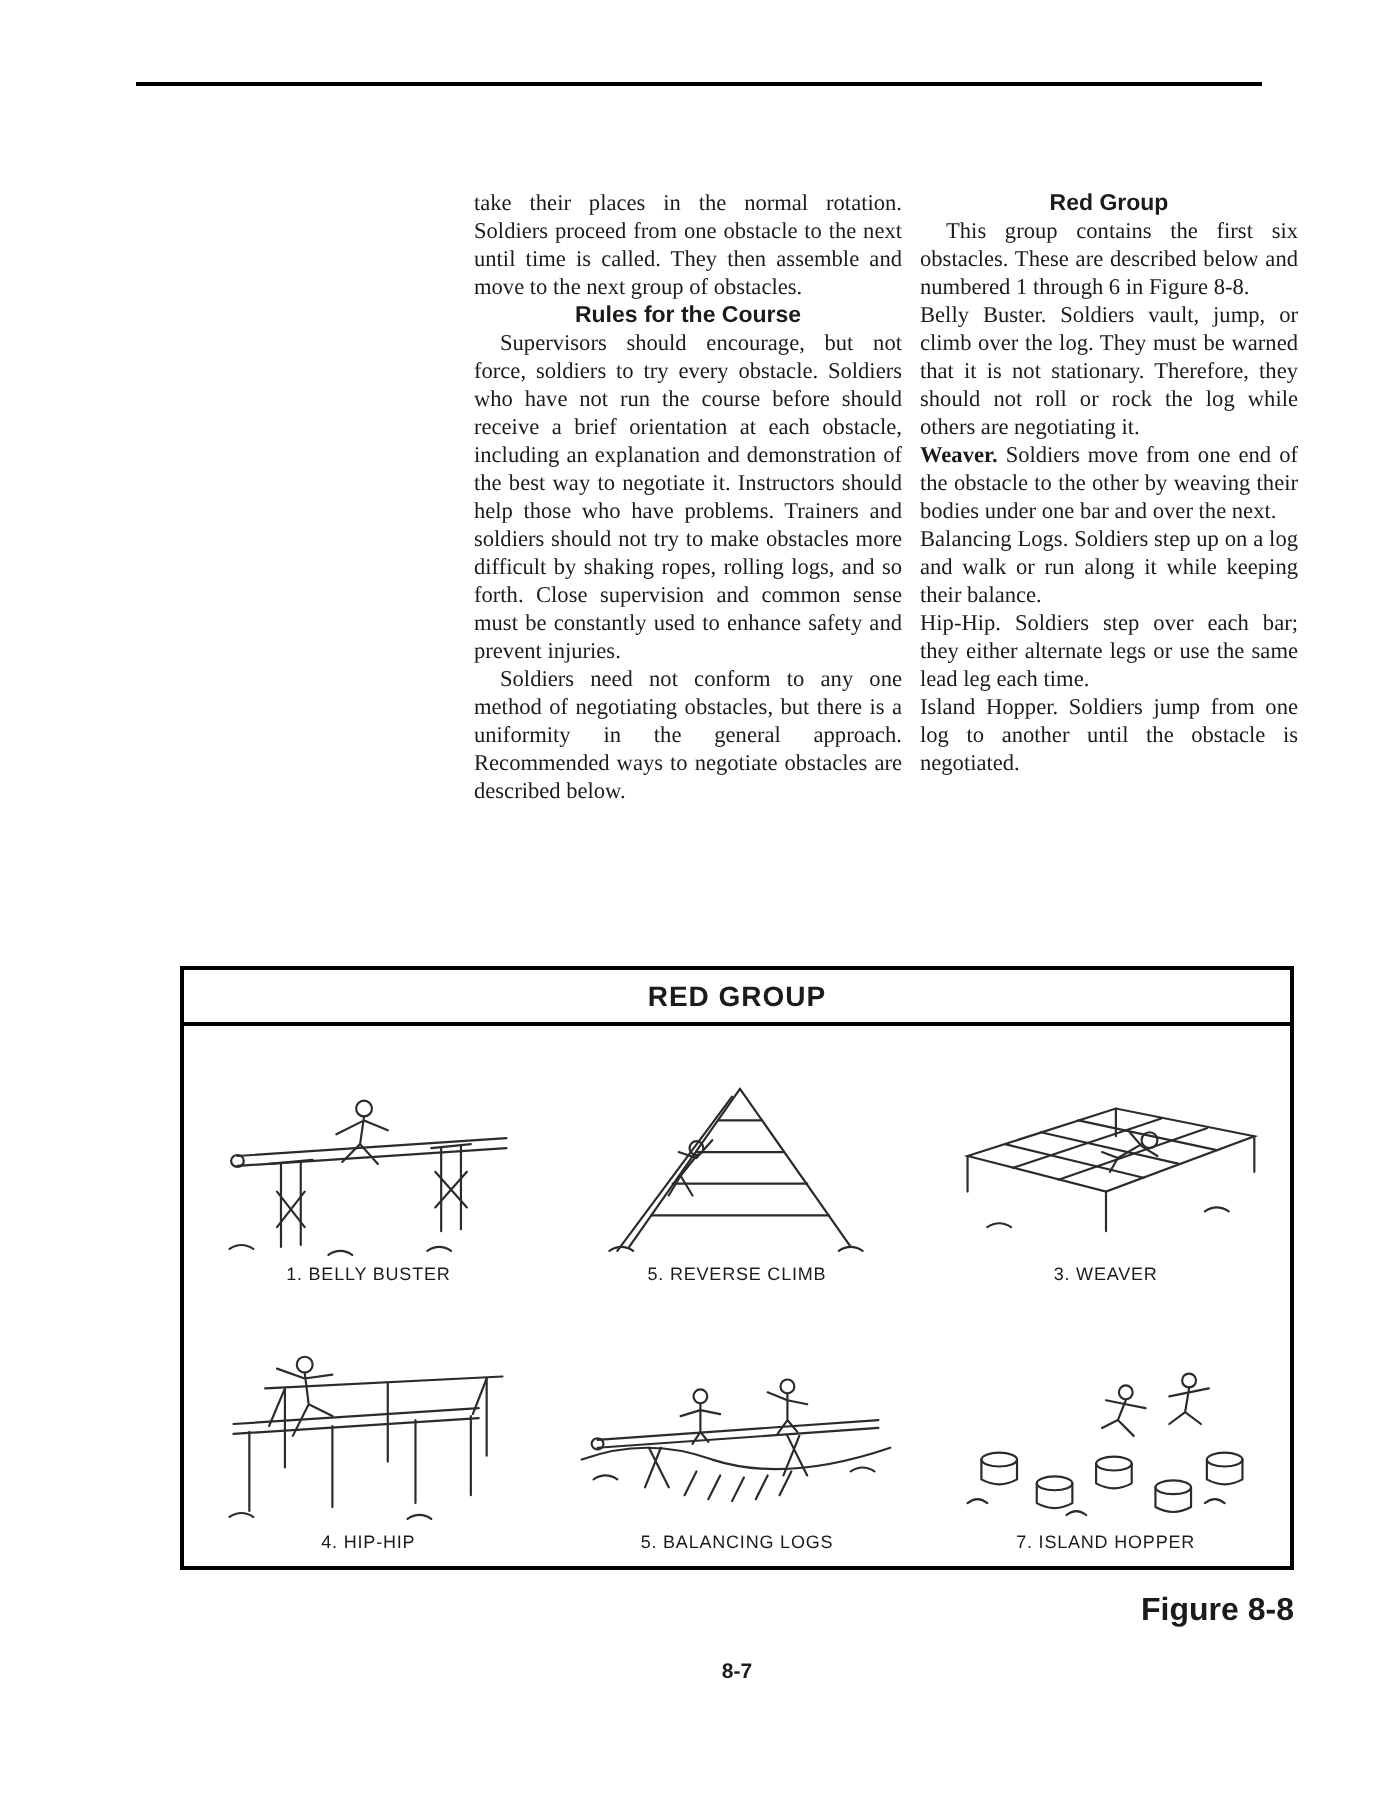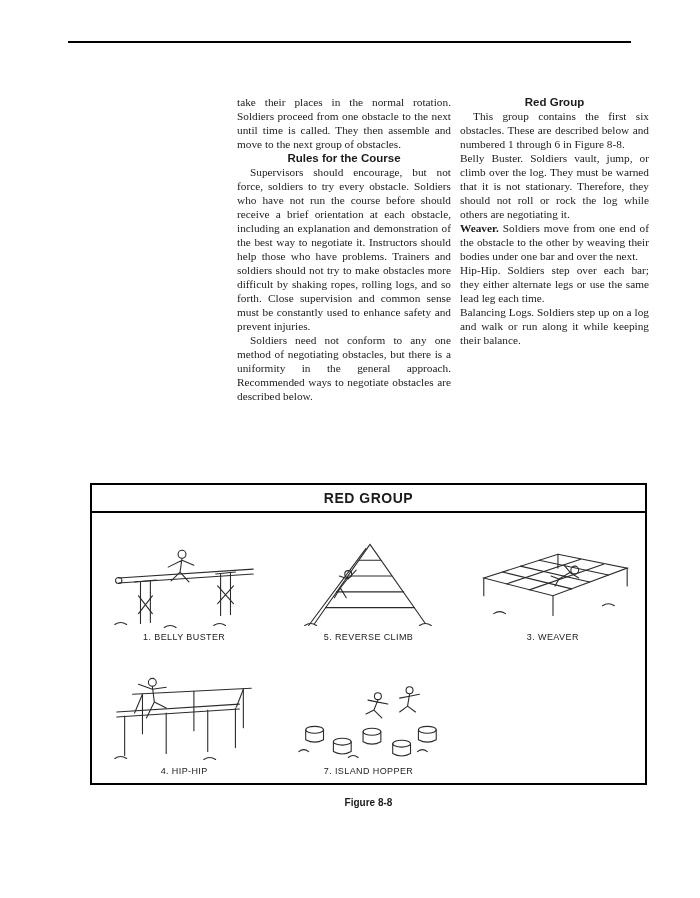--- a/index.html
+++ b/index.html
@@ -71,23 +71,23 @@
     margin-top: 2px;
     white-space: nowrap;
   }
   svg.illus { display: block; }
   svg.illus path, svg.illus circle, svg.illus ellipse {
     fill: none; stroke: #2b2b2b; stroke-width: 1.1; stroke-linecap: round;
   }
   .figure-caption-text {
     position: absolute;
     left: 90px; width: 557px; top: 797px;
-    text-align: center;
-    font-family: "Liberation Sans", sans-serif;
-    font-weight: bold; font-size: 10px;
+    text-align: right;
+    font-family: "Liberation Sans", sans-serif;
+    font-weight: bold; font-size: 16px;
   }
   .page-number {
     position: absolute;
     left: 90px; width: 557px; top: 830px;
     text-align: center;
     font-family: "Liberation Sans", sans-serif;
     font-weight: bold; font-size: 10.5px;
   }
 </style>
 </head>
@@ -102,22 +102,23 @@
     <p class="col-heading left-heading">Rules for the Course</p>
     <p class="indent">Supervisors should encourage, but not force, soldiers to try every obstacle. Soldiers who have not run the course before should receive a brief orientation at each obstacle, including an explanation and demonstration of the best way to negotiate it. Instructors should help those who have problems. Trainers and soldiers should not try to make obstacles more difficult by shaking ropes, rolling logs, and so forth. Close supervision and common sense must be constantly used to enhance safety and prevent injuries.</p>
     <p class="indent">Soldiers need not conform to any one method of negotiating obstacles, but there is a uniformity in the general approach. Recommended ways to negotiate obstacles are described below.</p>
   </div>
 
   <div class="col right-col">
     <p class="col-heading right-heading">Red Group</p>
     <p class="indent"><span class="lead"></span><span>This group contains the first six obstacles. These are described below and numbered 1 through 6 in Figure 8-8.</span></p>
     <p><span class="lead"></span><span>Belly Buster. Soldiers vault, jump, or climb over the log. They must be warned that it is not stationary. Therefore, they should not roll or rock the log while others are negotiating it.</span></p>
     <p><span class="lead">Weaver.</span><span> Soldiers move from one end of the obstacle to the other by weaving their bodies under one bar and over the next.</span></p>
+    <p><span class="lead"></span><span>Balancing Logs. Soldiers step up on a log and walk or run along it while keeping their balance.</span></p>
     <p><span class="lead"></span><span>Hip-Hip. Soldiers step over each bar; they either alternate legs or use the same lead leg each time.</span></p>
-    <p><span class="lead"></span><span>Balancing Logs. Soldiers step up on a log and walk or run along it while keeping their balance.</span></p>
+    <p><span class="lead"></span><span>Island Hopper. Soldiers jump from one log to another until the obstacle is negotiated.</span></p>
   </div>
 
   <div class="figure-box">
     <div class="figure-header">RED GROUP</div>
     <div class="figure-grid">
 
       <div class="fig-cell">
         <svg class="illus" width="178" height="104" viewBox="0 0 180 104">
           <path d="M40 56 L62 54"></path>
           <path d="M46 56 L46 98 M56 55 L56 97"></path>
@@ -166,20 +167,35 @@
           <path d="M22 52 L146 44 M22 57 L146 49"></path>
           <path d="M30 56 L30 96 M72 53 L72 94 M114 50 L114 92 M142 48 L142 88"></path>
           <path d="M48 34 L40 53 M150 29 L143 47"></path>
           <circle cx="58" cy="22" r="4"></circle>
           <path d="M58 26 L60 42 M58 29 L44 24 M58 29 L72 27 M60 42 L72 48 M60 42 L52 58"></path>
           <path d="M20 99 q6 -4 12 0 M110 100 q6 -4 12 0"></path>
         </svg>
         <div class="fig-caption">4. HIP-HIP</div>
       </div>
 
+      <div class="fig-cell">
+        <svg class="illus" width="178" height="104" viewBox="0 0 180 104">
+          <path d="M12 70 Q45 58 78 70 Q115 82 168 64"></path>
+          <path d="M70 76 L64 88 M82 78 L76 90 M94 79 L88 91 M106 78 L100 90 M118 76 L112 88"></path>
+          <path d="M20 60 L162 50 M20 64 L162 54"></path>
+          <ellipse cx="20" cy="62" rx="3" ry="2.8"></ellipse>
+          <path d="M52 64 L44 84 M46 64 L56 84 M122 58 L114 78 M116 58 L126 78"></path>
+          <circle cx="72" cy="38" r="3.5"></circle>
+          <path d="M72 42 L72 56 M72 45 L62 48 M72 45 L82 47 M72 56 L68 62 M72 56 L76 61"></path>
+          <circle cx="116" cy="33" r="3.5"></circle>
+          <path d="M116 37 L116 50 M116 40 L106 36 M116 40 L126 42 M116 50 L111 57 M116 50 L121 56"></path>
+          <path d="M18 80 q6 -4 12 0 M148 76 q6 -4 12 0"></path>
+        </svg>
+        <div class="fig-caption">5. BALANCING LOGS</div>
+      </div>
 
       <div class="fig-cell">
         <svg class="illus" width="178" height="104" viewBox="0 0 180 104">
           <ellipse cx="36" cy="70" rx="9" ry="3.5"></ellipse>
           <path d="M27 70 L27 80 M45 70 L45 80 M27 80 Q36 85 45 80"></path>
           <ellipse cx="64" cy="82" rx="9" ry="3.5"></ellipse>
           <path d="M55 82 L55 92 M73 82 L73 92 M55 92 Q64 97 73 92"></path>
           <ellipse cx="94" cy="72" rx="9" ry="3.5"></ellipse>
           <path d="M85 72 L85 82 M103 72 L103 82 M85 82 Q94 87 103 82"></path>
           <ellipse cx="124" cy="84" rx="9" ry="3.5"></ellipse>
@@ -192,14 +208,15 @@
           <path d="M132 34 L130 46 M132 36 L122 38 M132 36 L142 34 M130 46 L122 52 M130 46 L138 52"></path>
           <path d="M20 92 q5 -4 10 0 M70 98 q5 -4 10 0 M140 92 q5 -4 10 0"></path>
         </svg>
         <div class="fig-caption">7. ISLAND HOPPER</div>
       </div>
 
     </div>
   </div>
 
   <div class="figure-caption-text">Figure 8-8</div>
+  <div class="page-number">8-7</div>
 
 </div>
 
 </body></html>

